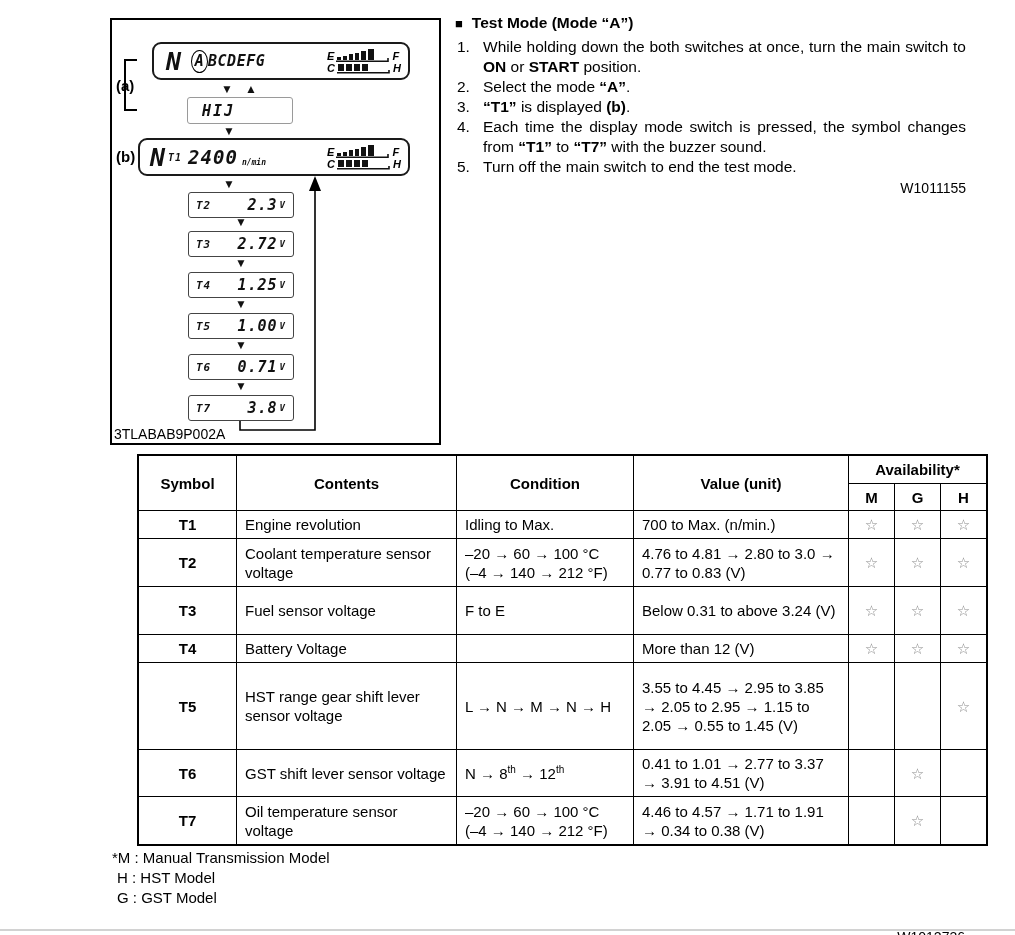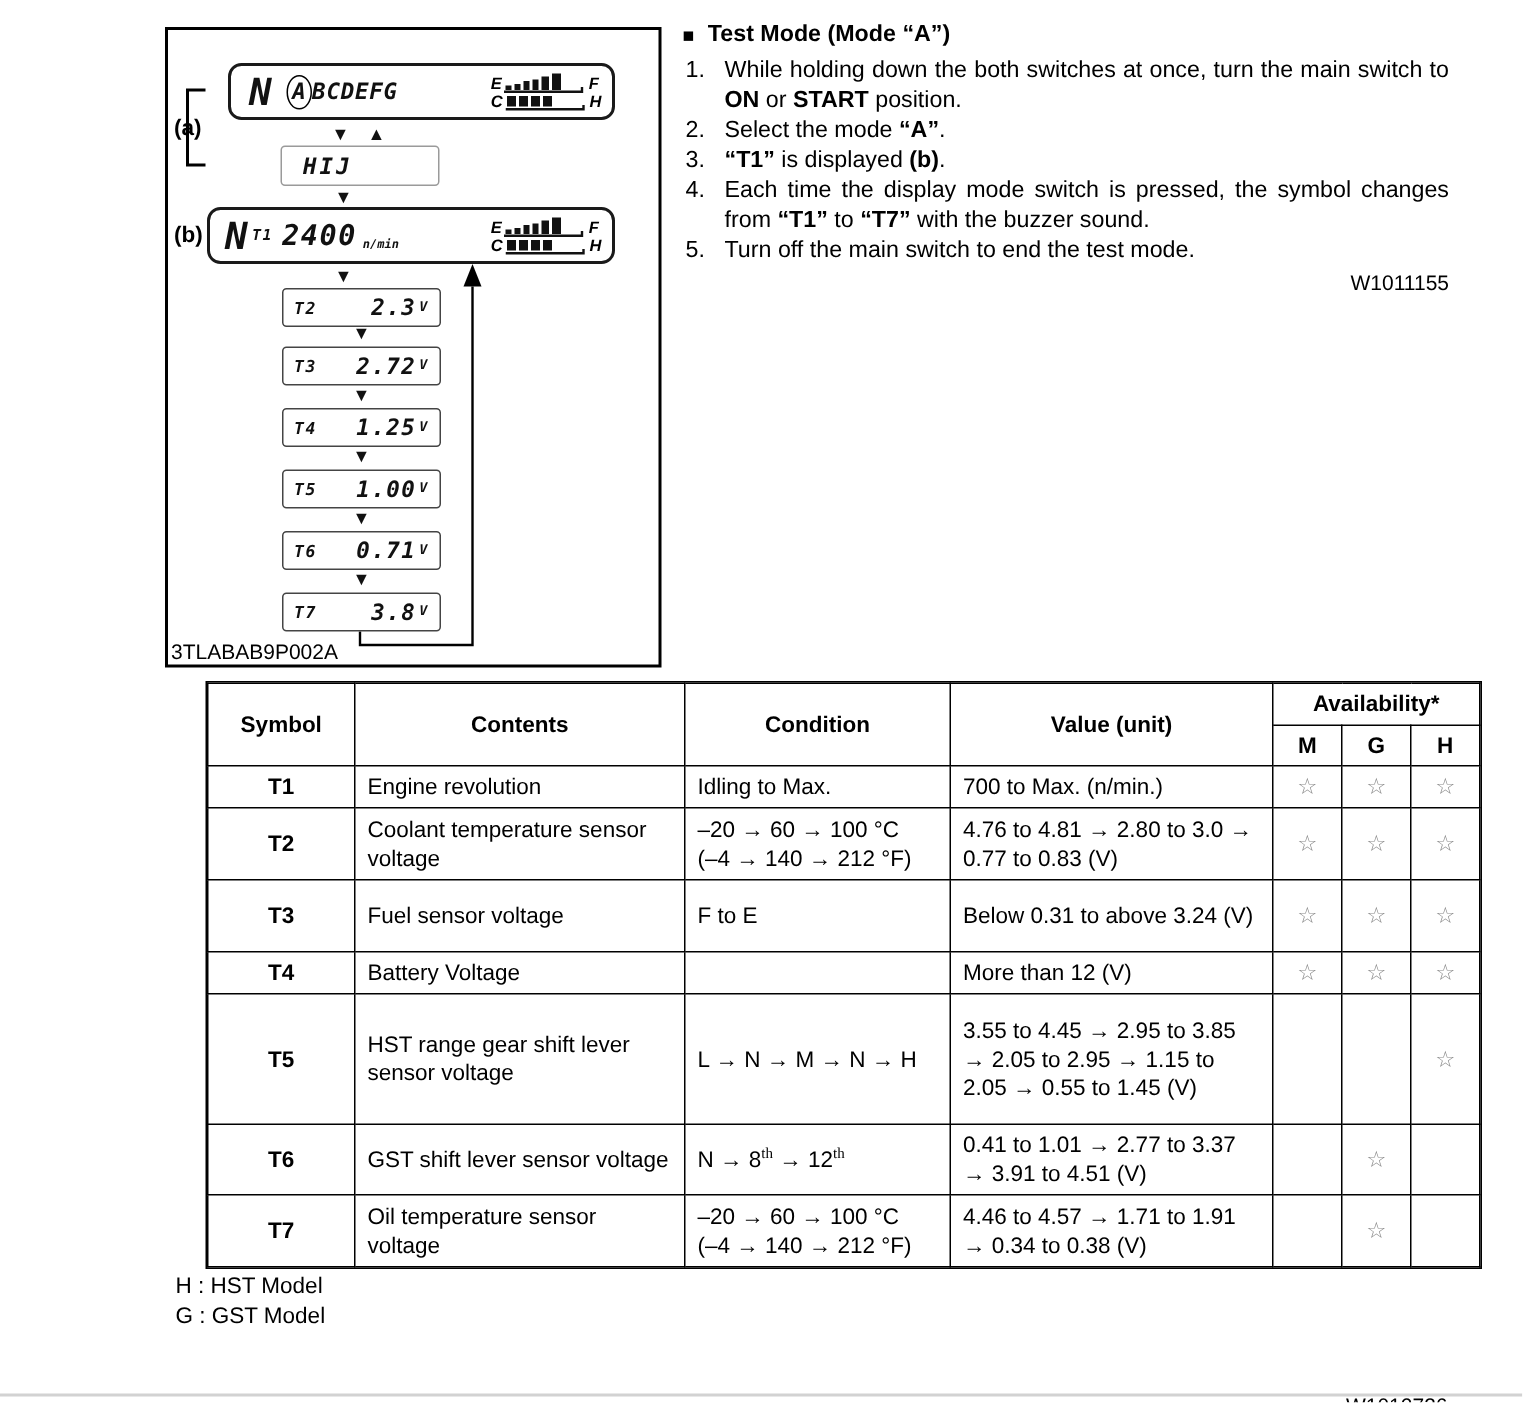--- a/index.html
+++ b/index.html
@@ -55,21 +55,21 @@
   .ref{font-size:14px;text-align:right;margin-top:3px;}
 
   
   .spec{position:absolute;left:110px;top:455px;border-collapse:collapse;table-layout:fixed;
         width:848px;font-size:15px;line-height:19px;margin-left:28px;}
   .spec th,.spec td{border:1.5px solid #000;padding:3px 8px;vertical-align:middle;box-sizing:border-box;}
   .spec th{font-weight:bold;text-align:center;padding:3px 2px;}
   .spec td.sym{font-weight:bold;text-align:center;padding:3px 2px;}
   .spec td.star{text-align:center;padding:0;color:#8c8c8c;font-size:15px;}
   .spec td.cond{white-space:pre-line;}
-  .spec sup{font-size:10px;line-height:0;font-family:Liberation Serif, serif;}
+  .spec sup{font-size:10px;line-height:0;}
   .outer{outline:1px solid #000;}
 
   
   .footnotes{position:absolute;left:112px;top:848px;font-size:15px;line-height:20px;}
   .footnotes .fn{white-space:pre;}
   .footnotes .fn.indent{padding-left:5px;}
   .ref2{position:absolute;right:50px;top:903px;font-size:14px;margin-top:26px;}
   .bottom-line{position:absolute;left:0;top:929px;width:1015px;height:2px;background:#d2d2d2;}
 </style>
 </head>
@@ -308,19 +308,20 @@
 (–4 → 140 → 212 °F)</td>
           <td>4.46 to 4.57 → 1.71 to 1.91 → 0.34 to 0.38 (V)</td>
           <td class="star"></td>
           <td class="star">☆</td>
           <td class="star"></td>
         </tr>
       </tbody>
   </table>
 
   <div class="footnotes" id="footnotes">
+      <div class="fn">*M : Manual Transmission Model</div>
       <div class="fn indent">H : HST Model</div>
       <div class="fn indent">G : GST Model</div>
     </div>
   <div class="ref2">W1012736</div>
   <div class="bottom-line"></div>
 
 </div>
 
 </body></html>

